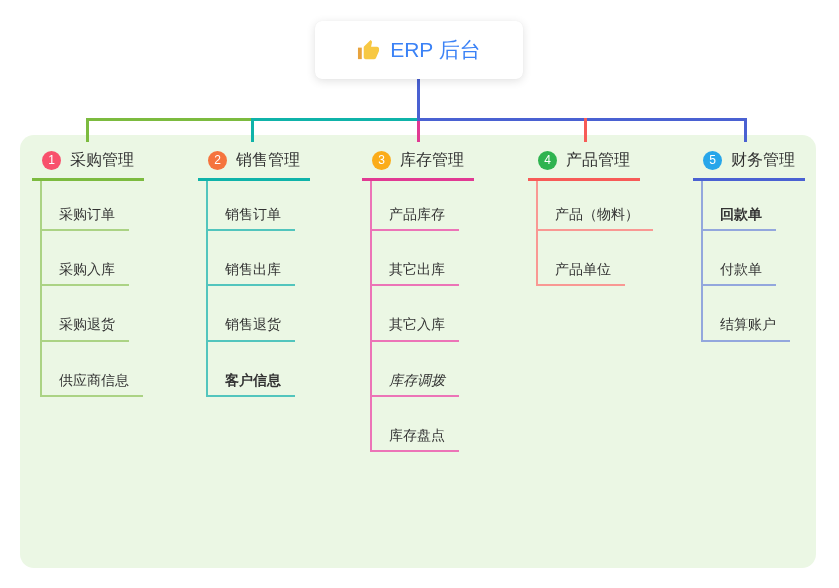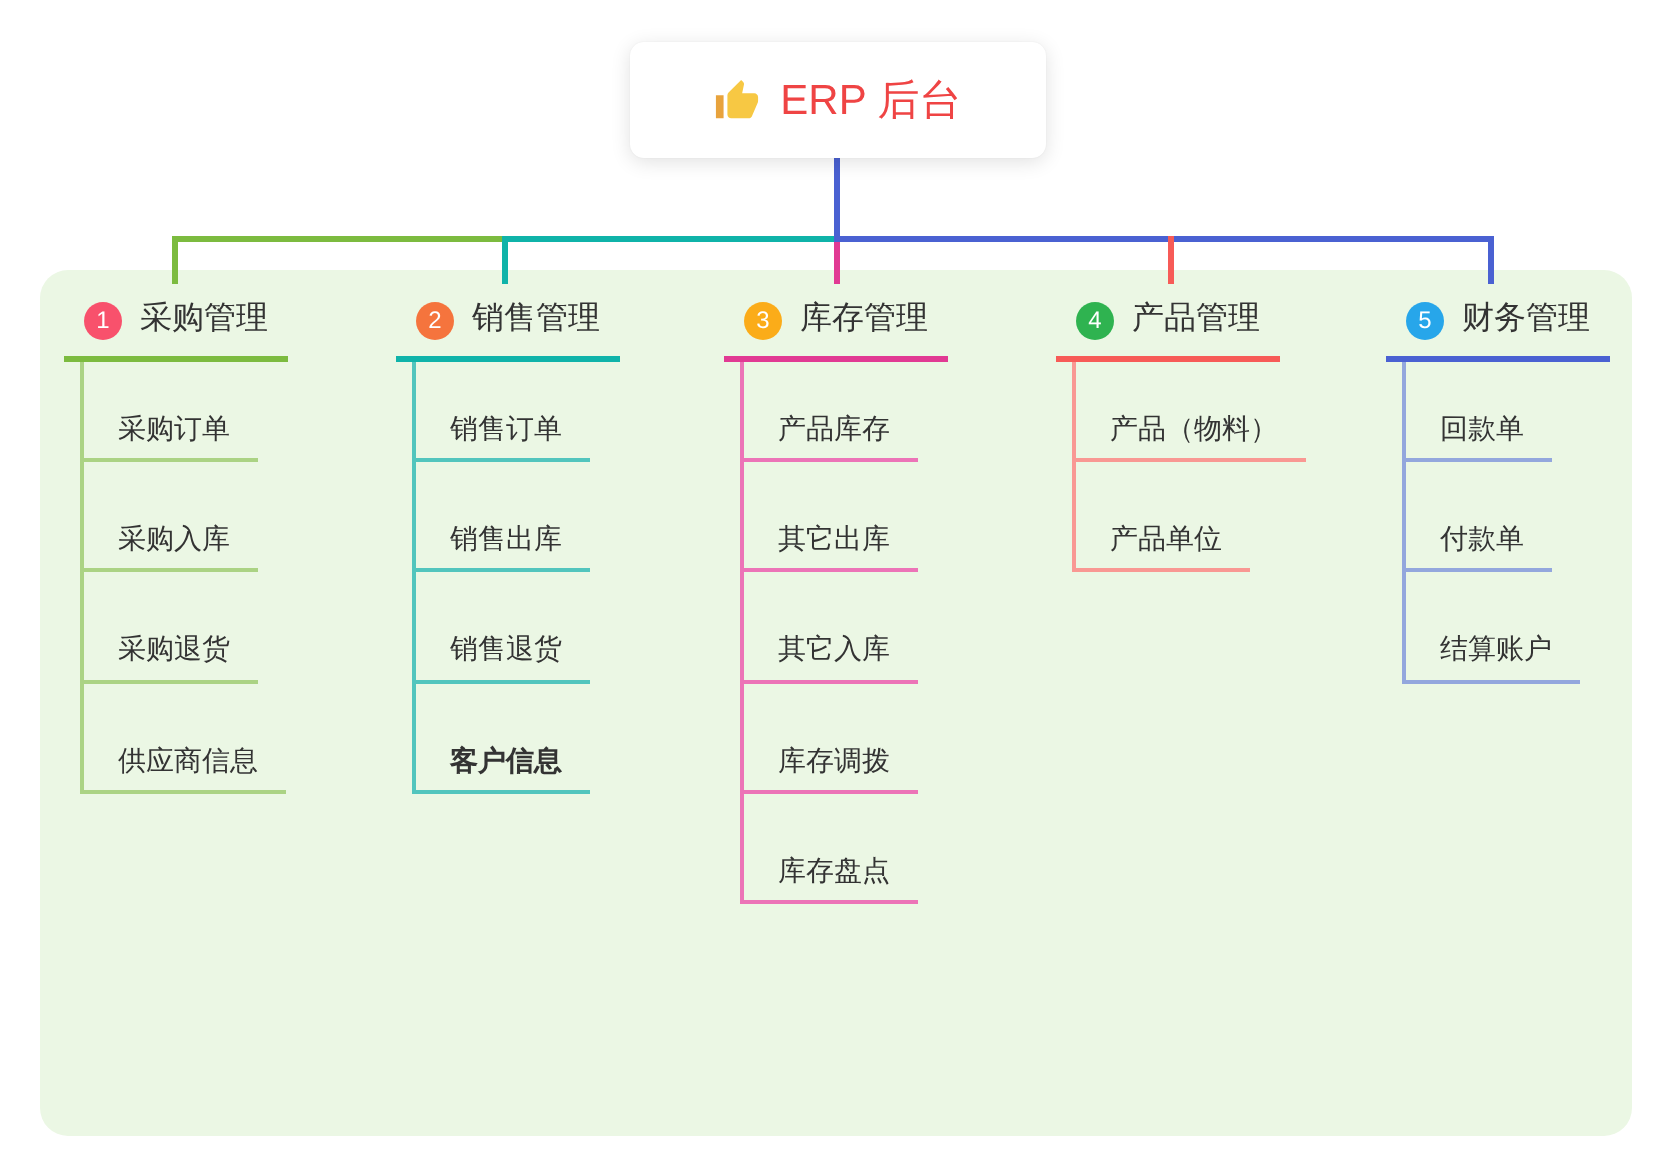--- a/index.html
+++ b/index.html
@@ -29,21 +29,21 @@
   .drop-r { left:584px; }
   .drop-b { left:744px; }
   .trunk { left:417px; top:79px; width:3px; height:40px; }
 
   
   .root {
     position:absolute; left:315px; top:21px; width:208px; height:58px;
     background:#ffffff; border-radius:7px;
     box-shadow:0 2px 10px rgba(0,0,0,0.12), 0 0 1px rgba(0,0,0,0.06);
     display:flex; align-items:center; justify-content:center; gap:10px;
-    font-size:21px; font-weight:500; color:#ef4444;
+    font-size:21px; font-weight:500; color:#3b82f6;
   }
   .root svg { display:block; }
 
   
   .branch { position:absolute; top:141px; }
   .b1 { left:32px; }
   .b2 { left:198px; }
   .b3 { left:362px; }
   .b4 { left:528px; }
   .b5 { left:693px; }
@@ -156,21 +156,21 @@
         <div class="child">
           <span class="child-label" style="border-bottom-color: rgb(236, 116, 183);">产品库存</span>
         </div>
         <div class="child">
           <span class="child-label" style="border-bottom-color: rgb(236, 116, 183);">其它出库</span>
         </div>
         <div class="child">
           <span class="child-label" style="border-bottom-color: rgb(236, 116, 183);">其它入库</span>
         </div>
         <div class="child">
-          <span class="child-label" style="border-bottom-color: rgb(236, 116, 183);">库存调拨</span>
+          <span class="child-label" style="border-bottom-color: rgb(236, 116, 183); font-style: italic;">库存调拨</span>
         </div>
         <div class="child">
           <span class="child-label" style="border-bottom-color: rgb(236, 116, 183);">库存盘点</span>
         </div>
       </div>
   </div>
 
   <div class="branch b4">
     <div class="branch-title" style="border-bottom-color: rgb(247, 91, 87);">
       <span class="badge" style="background: rgb(47, 179, 80);">4</span>
@@ -186,21 +186,21 @@
       </div>
   </div>
 
   <div class="branch b5">
     <div class="branch-title" style="border-bottom-color: rgb(74, 97, 210);">
       <span class="badge" style="background: rgb(39, 166, 234);">5</span>
       <span class="branch-label">财务管理</span>
     </div>
     <div class="children" style="border-left-color: rgb(147, 167, 221);">
         <div class="child">
-          <span class="child-label" style="border-bottom-color: rgb(147, 167, 221);">回款单</span>
+          <span class="child-label" style="border-bottom-color: rgb(147, 167, 221); font-weight: bold;">回款单</span>
         </div>
         <div class="child">
           <span class="child-label" style="border-bottom-color: rgb(147, 167, 221);">付款单</span>
         </div>
         <div class="child">
           <span class="child-label" style="border-bottom-color: rgb(147, 167, 221);">结算账户</span>
         </div>
       </div>
   </div>
 </div>

